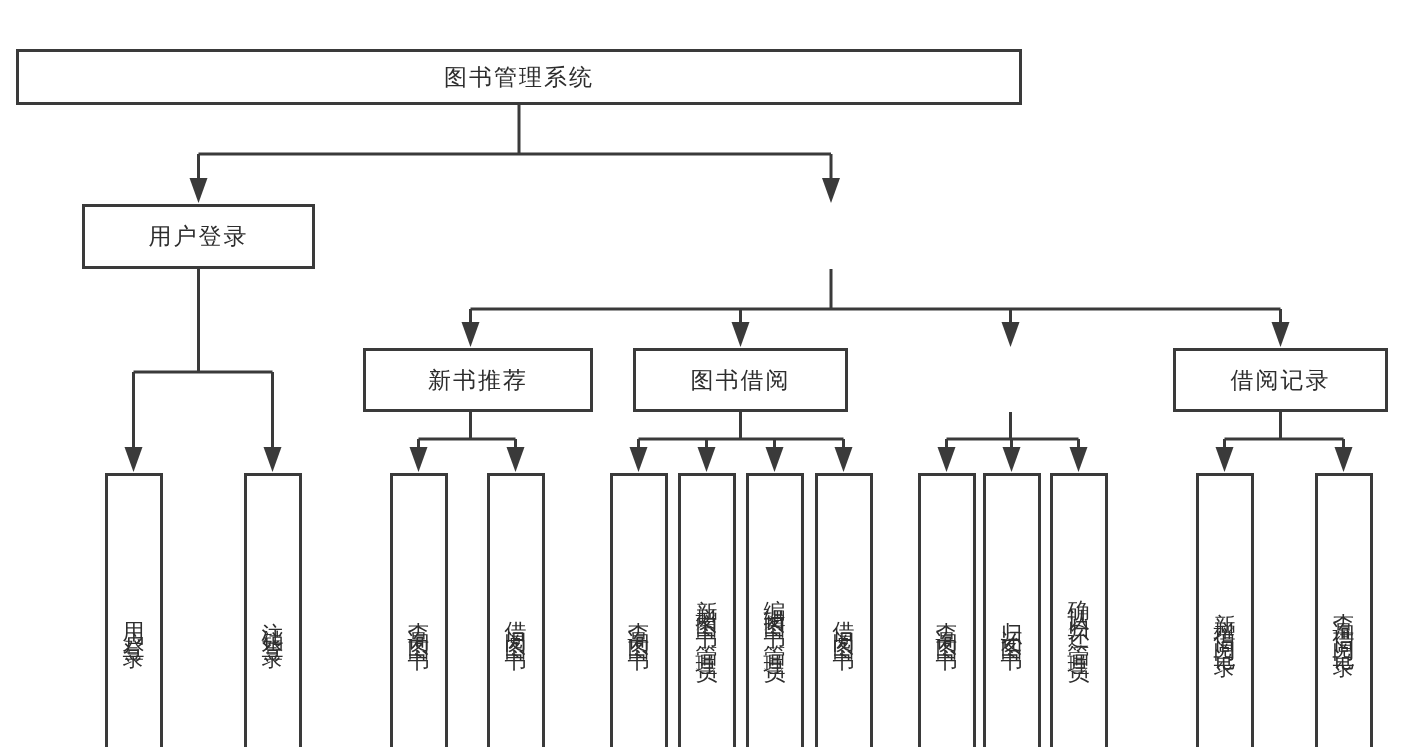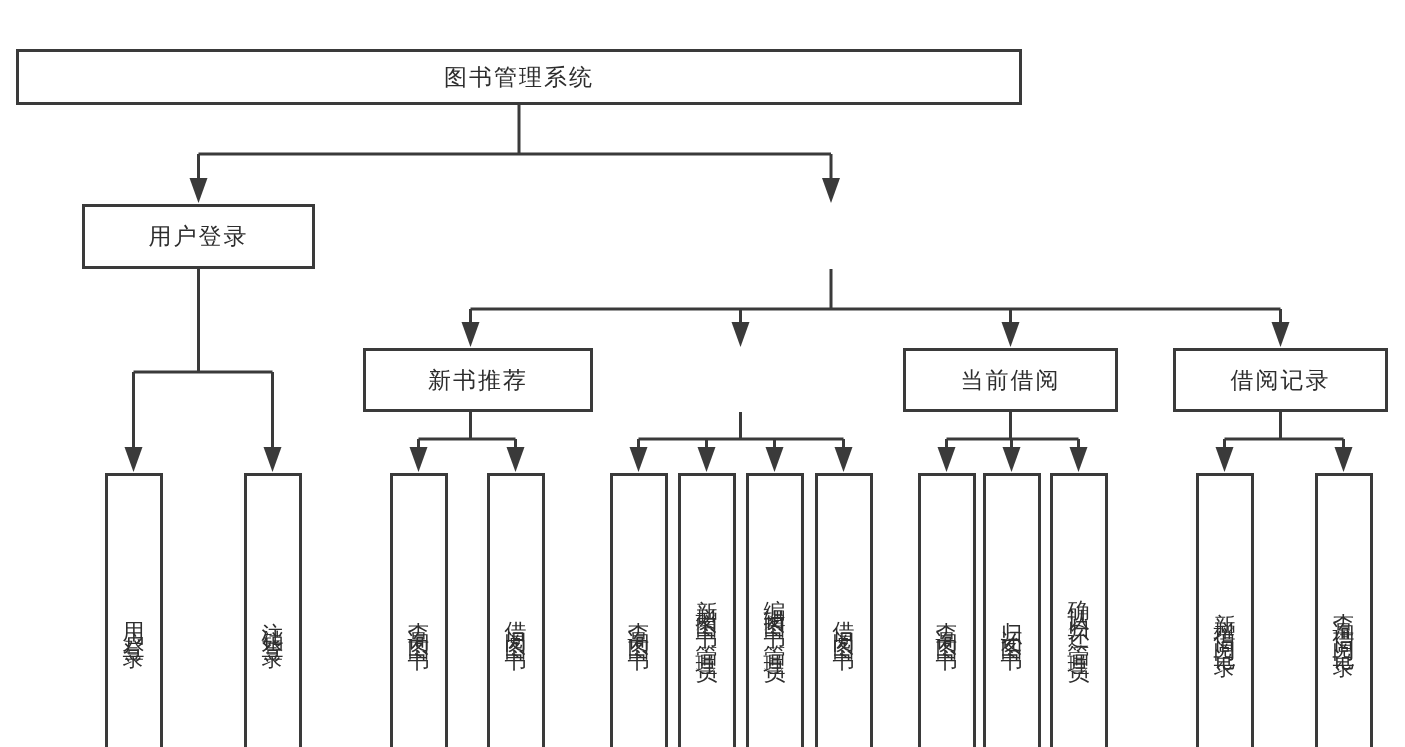--- a/index.html
+++ b/index.html
@@ -93,21 +93,21 @@
       <polygon points="1215.5,411 1233.5,411 1224.5,436"></polygon>
       <polygon points="1334.5,411 1352.5,411 1343.5,436"></polygon>
     </g>
   </svg>
 
   <div class="box hbox" style="left:16px;top:13px;width:1006px;height:56px">图书管理系统</div>
 
   <div class="box hbox" style="left:82px;top:168px;width:233px;height:65px">用户登录</div>
 
   <div class="box hbox" style="left:363px;top:312px;width:230px;height:64px">新书推荐</div>
-  <div class="box hbox" style="left:903px;top:312px;width:215px;height:64px">当前借阅</div>
+  <div class="box hbox" style="left:633px;top:312px;width:215px;height:64px">图书借阅</div>
   <div class="box hbox" style="left:1173px;top:312px;width:215px;height:64px">借阅记录</div>
 
   <div class="box vbox" style="left:105px;top:437px;width:58px;height:298px">
     <span class="vtext">用户登录</span>
   </div>
   <div class="box vbox" style="left:244px;top:437px;width:58px;height:298px">
     <span class="vtext">注销登录</span>
   </div>
 
   <div class="box vbox" style="left:390px;top:437px;width:58px;height:298px">

